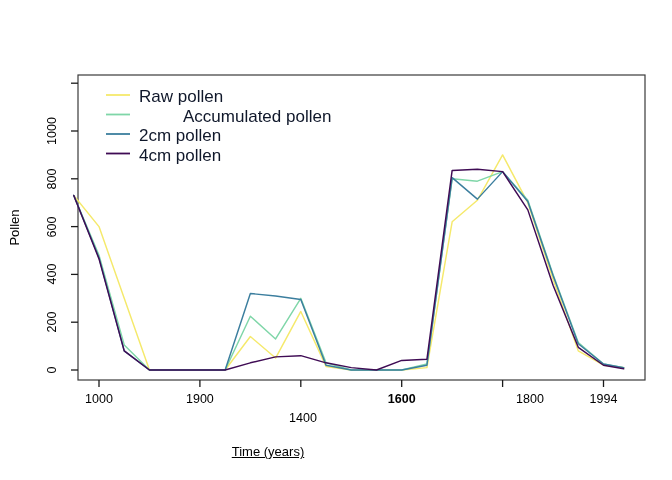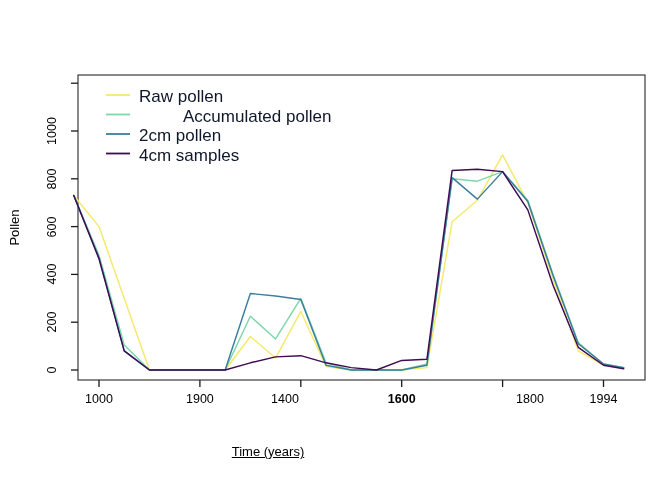--- a/index.html
+++ b/index.html
@@ -76,33 +76,33 @@
         <line x1="106" y1="153.5" x2="130" y2="153.5" stroke="#3F0B54" stroke-width="1.8" stroke-linecap="butt"></line>
       </g>
   </svg>
 
   <div id="xlabel" class="axis-title">Time (years)</div>
   <div id="ylabel" class="axis-title">Pollen</div>
 
   <div id="xtick-labels">
       <div class="tick-label xtick-label" style="left: 99px;">1000</div>
       <div class="tick-label xtick-label" style="left: 199.9px;">1900</div>
-      <div class="tick-label xtick-label" style="left: 285px;">1400</div>
+      <div class="tick-label xtick-label" style="left: 303px; margin-top: 19px;">1400</div>
       <div class="tick-label xtick-label" style="left: 401.7px; font-weight: bold;">1600</div>
       <div class="tick-label xtick-label" style="left: 530px;">1800</div>
       <div class="tick-label xtick-label" style="left: 603.5px;">1994</div>
     </div>
   <div id="ytick-labels">
       <div class="tick-label ytick-label" style="top: 370px;">0</div>
       <div class="tick-label ytick-label" style="top: 322.2px;">200</div>
       <div class="tick-label ytick-label" style="top: 274.4px;">400</div>
       <div class="tick-label ytick-label" style="top: 226.6px;">600</div>
       <div class="tick-label ytick-label" style="top: 178.8px;">800</div>
       <div class="tick-label ytick-label" style="top: 131px;">1000</div>
     </div>
   <div id="legend-labels">
       <div class="legend-label" style="left: 139px; top: 87px;">Raw pollen</div>
       <div class="legend-label" style="left: 139px; top: 106.5px; margin-left: 44px;">Accumulated pollen</div>
       <div class="legend-label" style="left: 139px; top: 126px;">2cm pollen</div>
-      <div class="legend-label" style="left: 139px; top: 145.5px;">4cm samples</div>
+      <div class="legend-label" style="left: 139px; top: 145.5px;">4cm pollen</div>
     </div>
 
 </div>
 
 </body></html>

